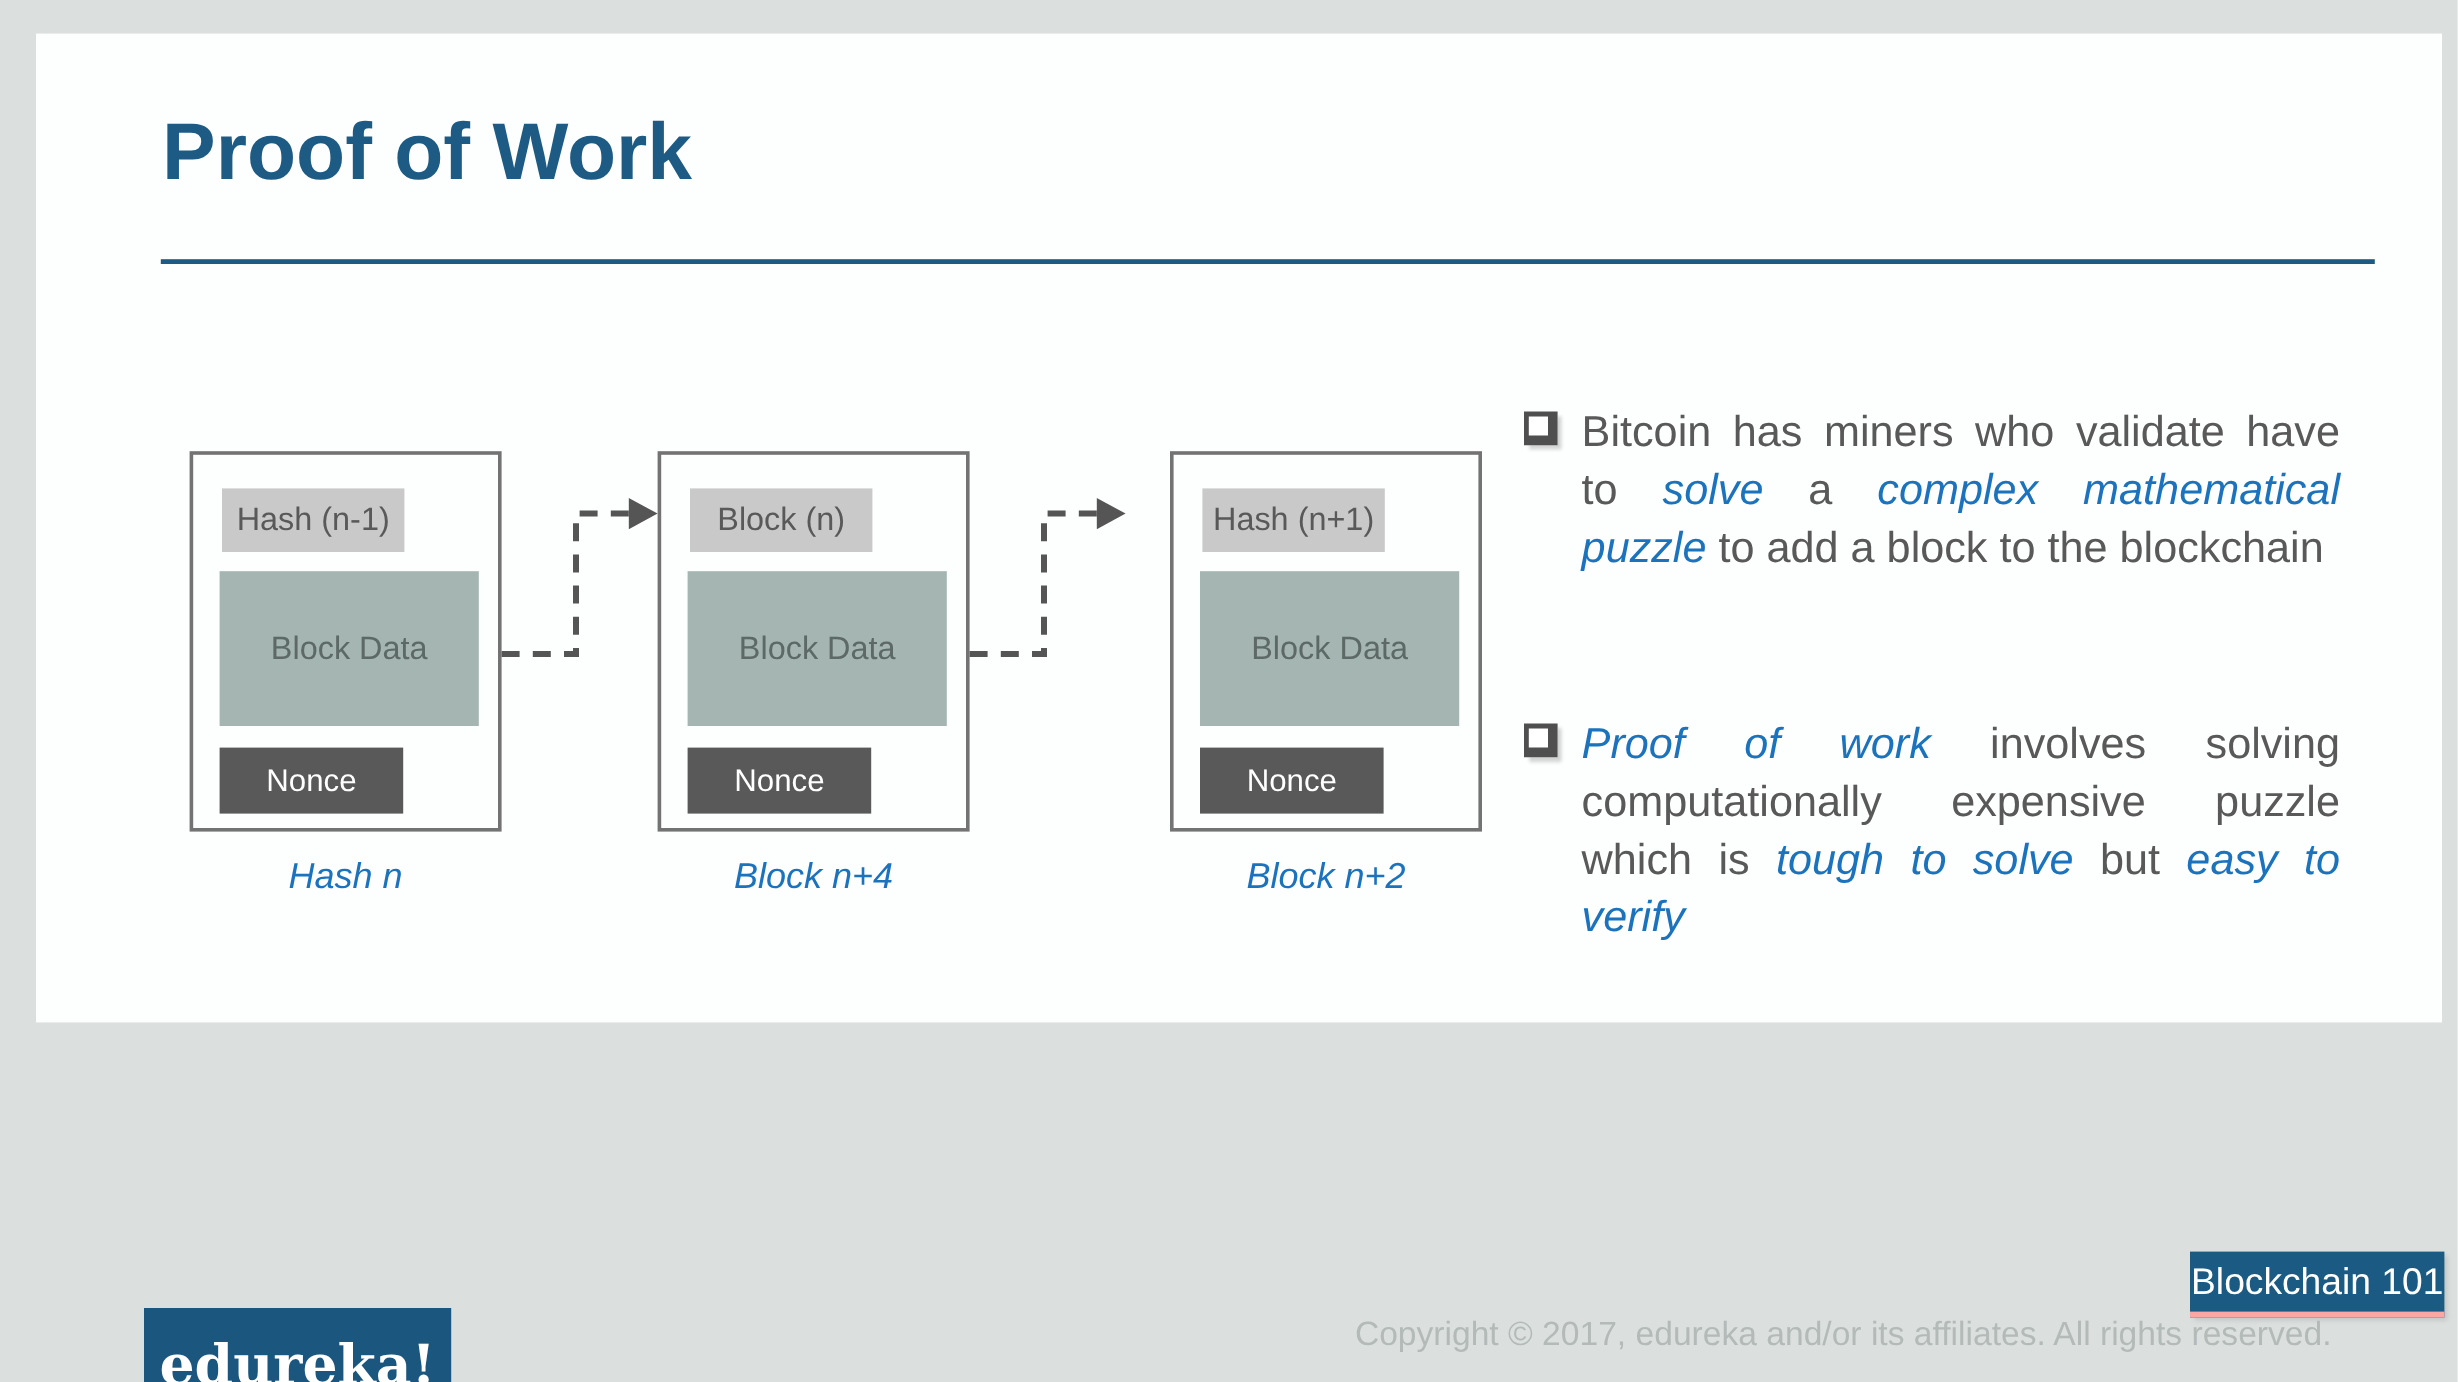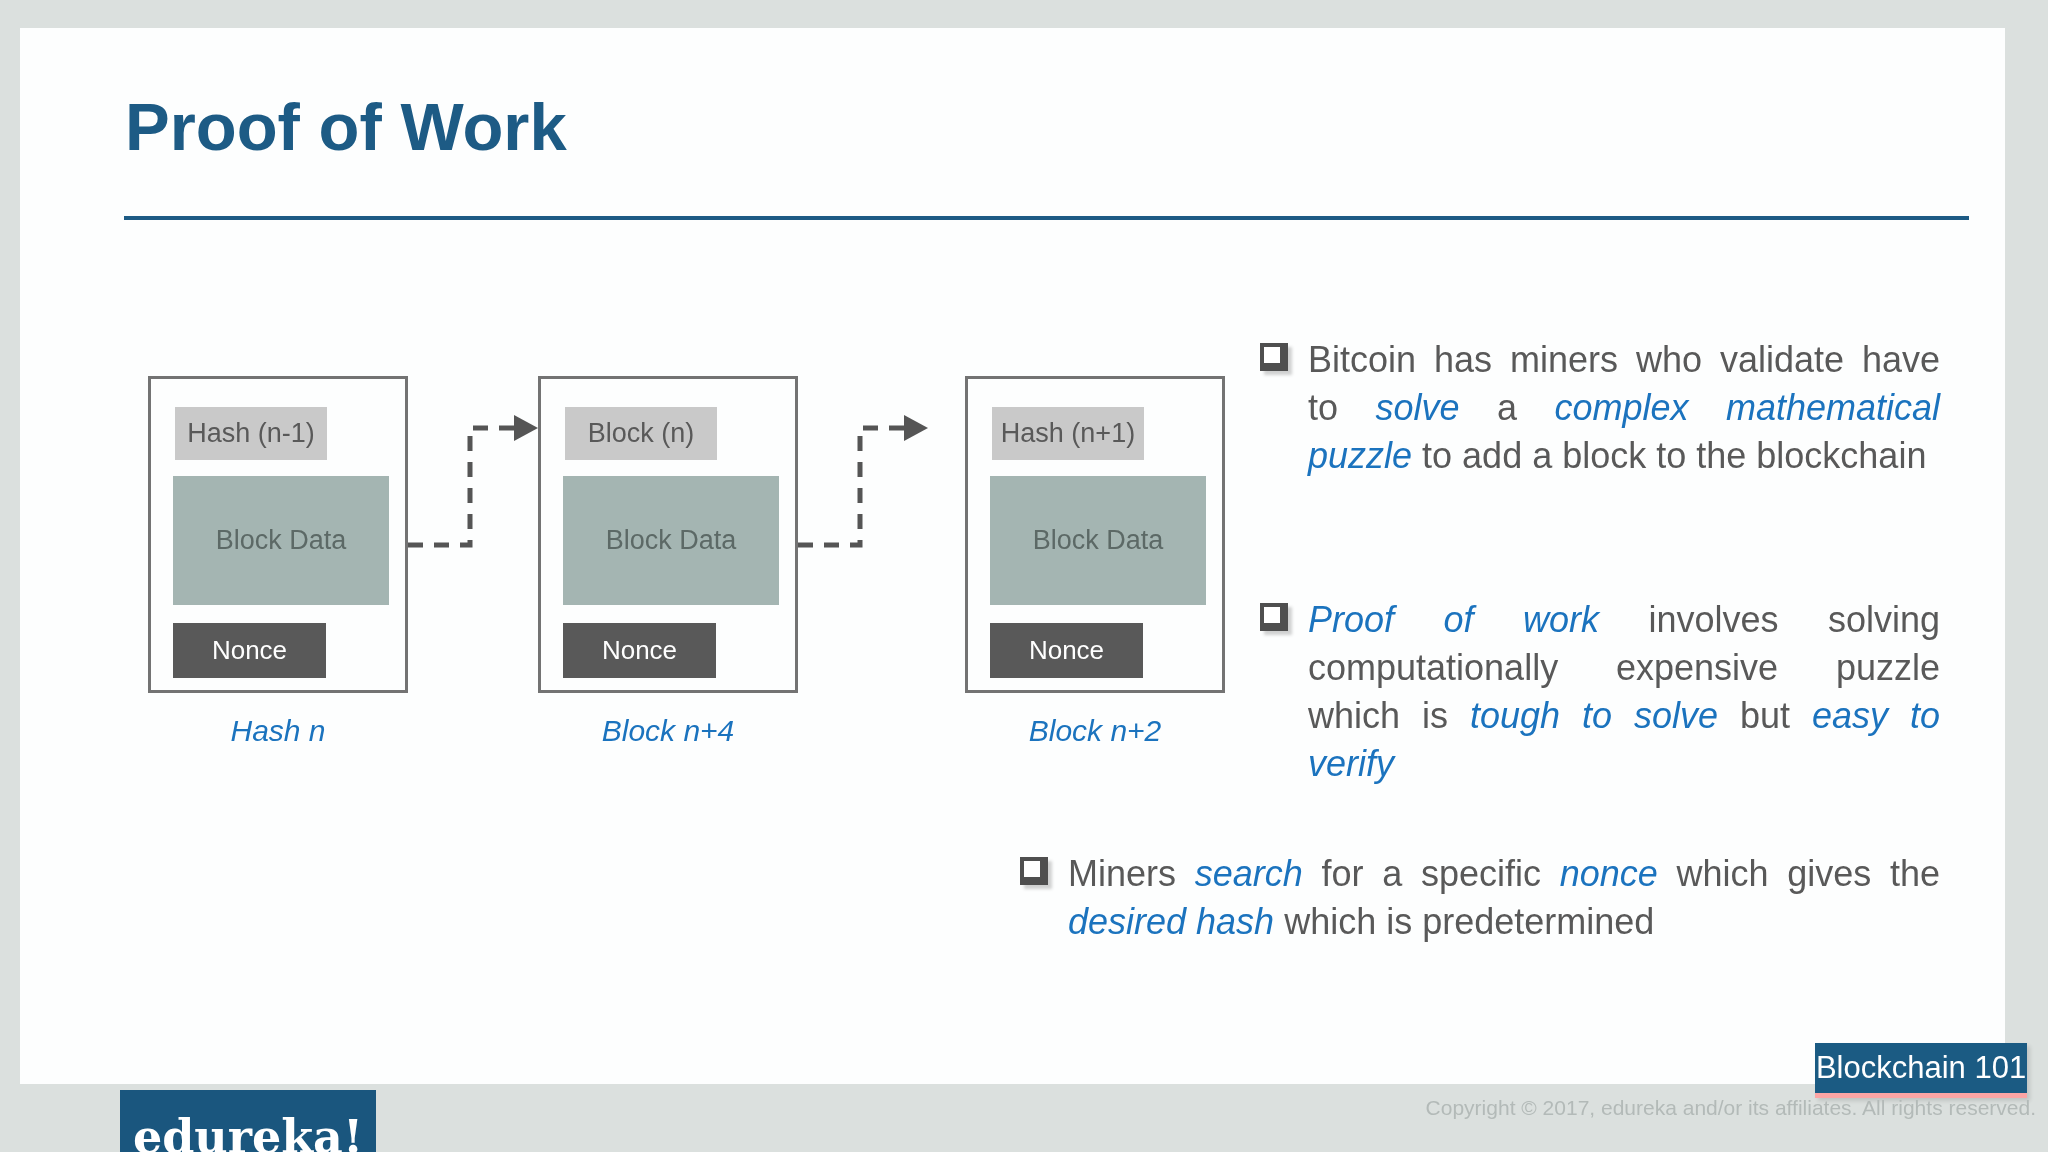--- a/index.html
+++ b/index.html
@@ -4,22 +4,23 @@
 <style>
   html,body{margin:0;padding:0;}
   body{
     width:2048px;height:1152px;
     background:#dbe0de;
     font-family:"Liberation Sans", sans-serif;
     position:relative;overflow:hidden;
   }
   #slide{position:absolute;inset:0;}
   .card{
-    position:absolute;left:20px;top:28px;width:1985px;height:1056px;
+    position:absolute;left:30px;top:28px;width:1985px;height:824px;
     background:#fdfefe;
+    padding-left:20px;
   }
   
   .title{
     position:absolute;left:105px;top:60px;margin:0;
     font-size:67px;font-weight:700;color:#1d5b85;letter-spacing:0px;
   }
   .title-rule{
     position:absolute;left:104px;top:188px;width:1845px;height:4px;
     background:#1d5b85;
   }
@@ -78,21 +79,21 @@
   }
   
   .logo-box{
     position:absolute;left:120px;top:1058px;width:256px;height:94px;
     background:#1a567e;color:#ffffff;
     font-family:"DejaVu Serif", serif;font-weight:700;font-size:46px;
     display:flex;align-items:center;justify-content:center;margin-top:32px;
   }
   .copyright{
     position:absolute;right:12px;top:1096px;width:1000px;
-    text-align:right;color:#b3bab8;font-size:21px;
+    text-align:center;color:#b3bab8;font-size:28px;
   }
 </style>
 </head>
 <body>
 
 <div id="slide">
   <div class="card">
 
     <h1 class="title">Proof of Work</h1>
     <div class="title-rule"></div>
@@ -128,23 +129,19 @@
     </div>
 
     <div class="bullet bullet-1">
       <span class="check"></span>
       <div class="btext"><span class="plain">Bitcoin has miners who validate have to </span><span class="em">solve</span><span class="plain"> a </span><span class="em">complex mathematical puzzle</span><span class="plain"> to add a block to the blockchain</span></div>
     </div>
     <div class="bullet bullet-2">
       <span class="check"></span>
       <div class="btext"><span class="em">Proof of work</span><span class="plain"> involves solving computationally expensive puzzle which is </span><span class="em">tough to solve</span><span class="plain"> but </span><span class="em">easy to verify</span></div>
     </div>
-    <div class="bullet bullet-3">
-      <span class="check"></span>
-      <div class="btext"><span class="plain">Miners </span><span class="em">search</span><span class="plain"> for a specific </span><span class="em">nonce</span><span class="plain"> which gives the </span><span class="em">desired hash</span><span class="plain"> which is predetermined</span></div>
-    </div>
 
     <div class="badge">Blockchain 101</div>
   </div>
 
   <div class="logo-box">edureka!</div>
   <div class="copyright">Copyright © 2017, edureka and/or its affiliates. All rights reserved.</div>
 </div>
 
 </body></html>

